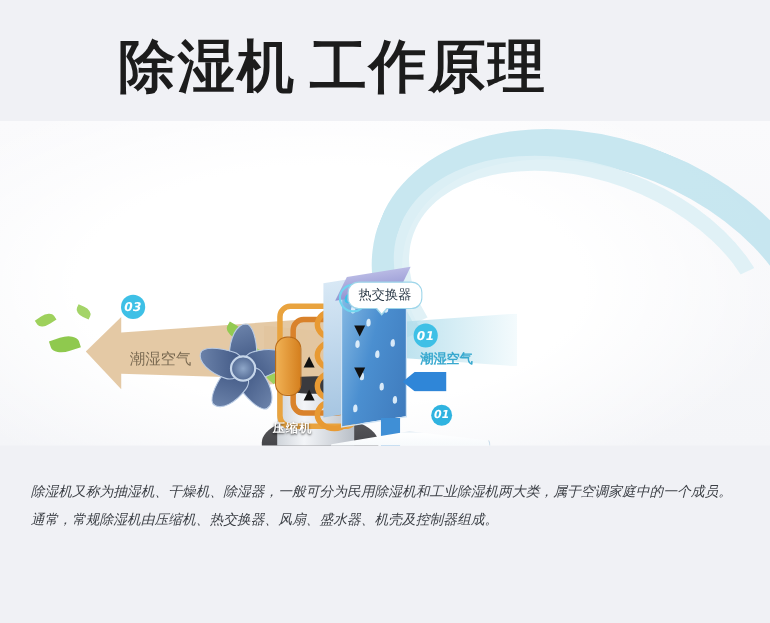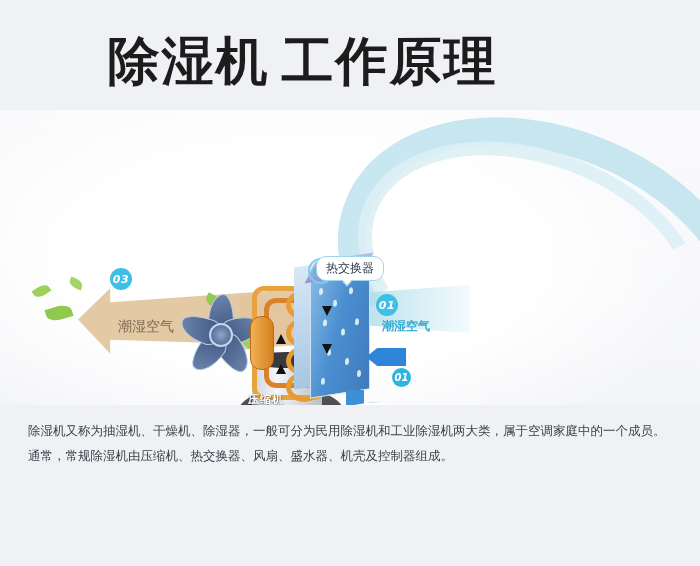--- a/index.html
+++ b/index.html
@@ -93,21 +93,21 @@
     transform-origin:50% 100%;
     border:1px solid #b9cbe4;
   }
   .fan-hub{
     position:absolute;left:31px;top:31px;width:20px;height:20px;border-radius:50%;
     background:radial-gradient(circle,#8ea6c8,#435a86);
     border:2px solid #c6d6ea;
   }
 
   
-  .machine{position:absolute;left:238px;top:150px;width:190px;height:225px;}
+  .machine{position:absolute;left:238px;top:140px;width:190px;height:225px;}
 
   .mach-base{
     position:absolute;left:0px;top:128px;width:106px;height:82px;
     background:linear-gradient(180deg,#5a5a5e,#1d1d20);
     border-radius:50%/30% 30% 70% 70%;
   }
   .mach-cyl{
     position:absolute;left:14px;top:98px;width:70px;height:96px;
     background:linear-gradient(90deg,#cfd4da,#f3f5f8 35%,#b9bfc7);
     border-radius:6px;
@@ -241,21 +241,21 @@
     display:flex;align-items:center;justify-content:center;
     flex:0 0 auto;margin-right:8px;
   }
   .legend-text{font-size:14px;color:#2c3742;white-space:nowrap;}
 
   
   .copy{
     position:absolute;left:28px;top:418px;width:648px;
     font-size:12.5px;line-height:2.0;color:#3b3f45;
   }
-  .copy p{margin:0 0 14px 0;}
+  .copy p{margin:16px 0 14px 0;font-style:italic;}
 </style>
 </head>
 <body>
 
 <div id="root">
 
   <div class="title">
     <span class="t1">除湿机</span><span class="t2">工作原理</span>
   </div>
 

